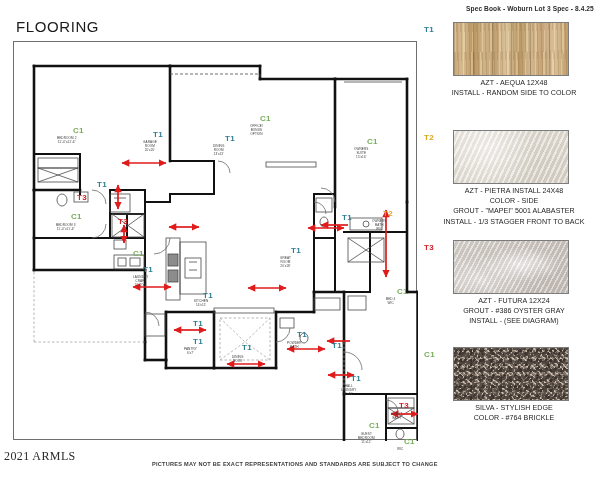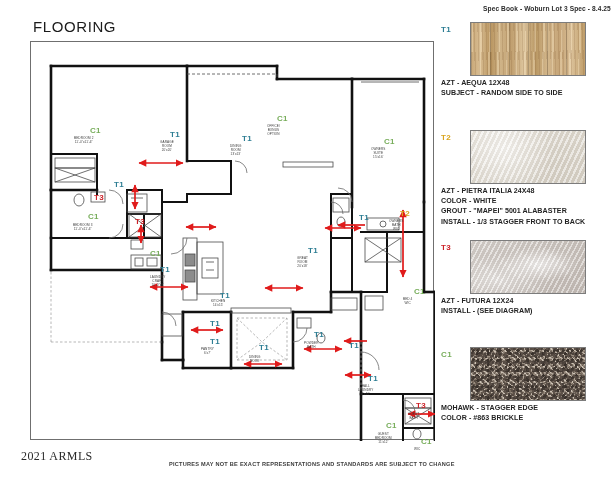--- a/index.html
+++ b/index.html
@@ -3,21 +3,21 @@
 <meta charset="utf-8">
 <style>
   html,body{margin:0;padding:0;}
   body{
     width:614px;height:480px;
     background:#ffffff;
     font-family:"Liberation Sans",sans-serif;
     overflow:hidden;
     position:relative;
   }
-  .page{position:absolute;inset:0;margin-left:17px;}
+  .page{position:absolute;inset:0;}
 
   
   .plan-title{
     position:absolute;left:16px;top:18px;
     font-size:15px;font-weight:400;letter-spacing:.6px;color:#1b1b1b;
   }
   .plan-box{
     position:absolute;left:13px;top:41px;width:404px;height:399px;
     border:1px solid #6f6f6f;background:#fff;box-sizing:border-box;
   }
@@ -57,21 +57,21 @@
   .spec-item{position:absolute;left:424px;width:186px;}
   .spec-code{
     position:absolute;left:0;top:3px;width:24px;
     font-size:8px;font-weight:bold;letter-spacing:.4px;
   }
   .sw-wrap{position:absolute;left:29px;top:0;width:116px;height:54px;
     border:1px solid #7c7c7c;box-sizing:border-box;overflow:hidden;}
   .sw{width:100%;height:100%;display:block;}
   .spec-lines{
     position:absolute;left:0;top:56px;width:180px;
-    font-size:7.1px;font-weight:bold;color:#242424;
+    text-align:center;font-size:7.1px;font-weight:normal;color:#242424;
     line-height:10.2px;letter-spacing:.05px;
   }
   .spec-lines div{white-space:nowrap;}
 
   
   .sw-wood{
     background:
       repeating-linear-gradient(90deg,
         rgba(0,0,0,.16) 0px, rgba(0,0,0,.16) 1px,
         rgba(255,255,255,0) 1px, rgba(255,255,255,0) 19px),
@@ -377,50 +377,51 @@
 
   <div class="spec-head">Spec Book - Woburn Lot 3 Spec - 8.4.25</div>
   <div id="spec-col">
       <div class="spec-item" style="top: 22px;">
         <div class="spec-code" style="color: rgb(45, 125, 147);">T1</div>
         <div class="sw-wrap">
           <div class="sw sw-wood"></div>
         </div>
         <div class="spec-lines">
           <div>AZT - AEQUA 12X48</div>
-          <div>SUBJECT - RANDOM SIDE TO SIDE</div>
+          <div>INSTALL - RANDOM SIDE TO COLOR</div>
         </div>
       </div>
       <div class="spec-item" style="top: 130px;">
         <div class="spec-code" style="color: rgb(217, 164, 28);">T2</div>
         <div class="sw-wrap">
           <div class="sw sw-pietra"></div>
         </div>
         <div class="spec-lines">
-          <div>AZT - PIETRA ITALIA 24X48</div>
-          <div>COLOR - WHITE</div>
+          <div>AZT - PIETRA INSTALL 24X48</div>
+          <div>COLOR - SIDE</div>
           <div>GROUT - "MAPEI" 5001 ALABASTER</div>
           <div>INSTALL - 1/3 STAGGER FRONT TO BACK</div>
         </div>
       </div>
       <div class="spec-item" style="top: 240px;">
         <div class="spec-code" style="color: rgb(204, 33, 39);">T3</div>
         <div class="sw-wrap">
           <div class="sw sw-futura"></div>
         </div>
         <div class="spec-lines">
           <div>AZT - FUTURA 12X24</div>
+          <div>GROUT - #386 OYSTER GRAY</div>
           <div>INSTALL - (SEE DIAGRAM)</div>
         </div>
       </div>
       <div class="spec-item" style="top: 347px;">
         <div class="spec-code" style="color: rgb(119, 173, 90);">C1</div>
         <div class="sw-wrap">
           <div class="sw sw-carpet"></div>
         </div>
         <div class="spec-lines">
-          <div>MOHAWK - STAGGER EDGE</div>
-          <div>COLOR - #863 BRICKLE</div>
+          <div>SILVA - STYLISH EDGE</div>
+          <div>COLOR - #764 BRICKLE</div>
         </div>
       </div>
     </div>
 
 </div>
 
 </body></html>

